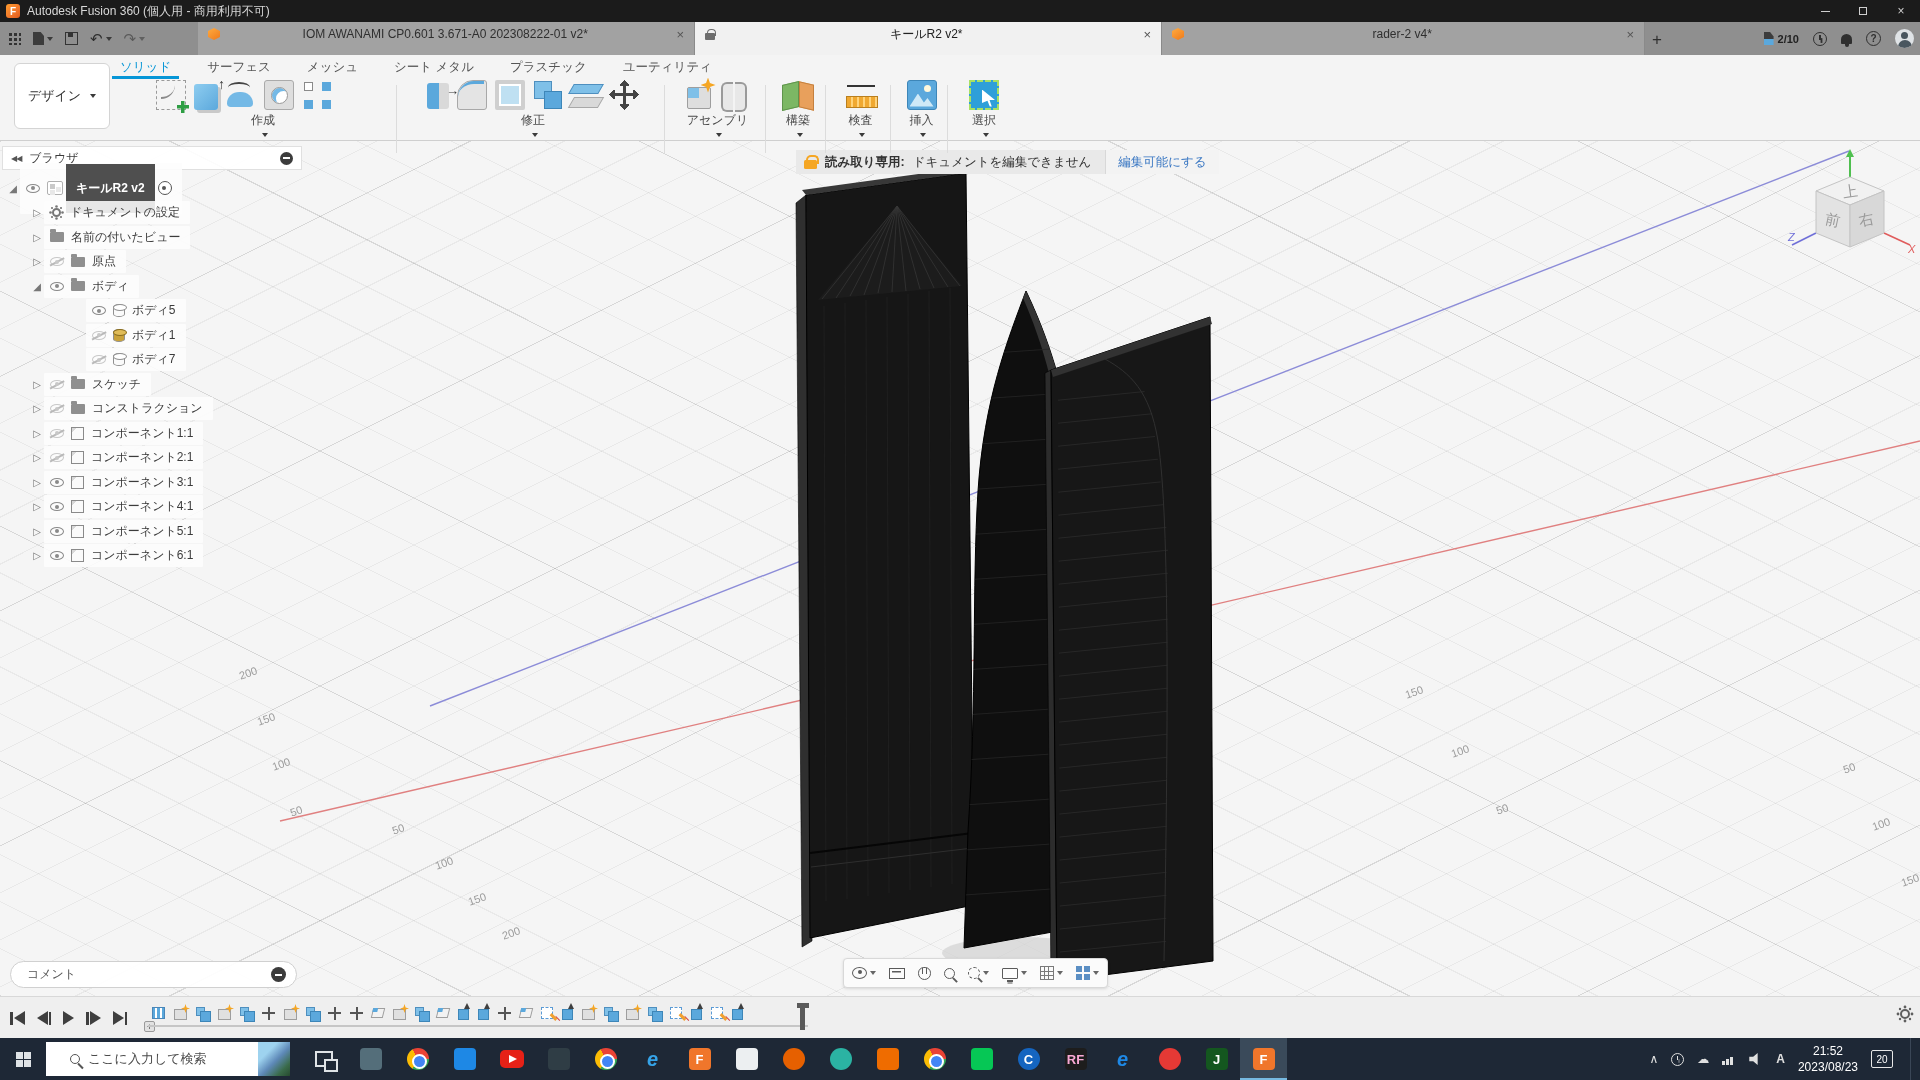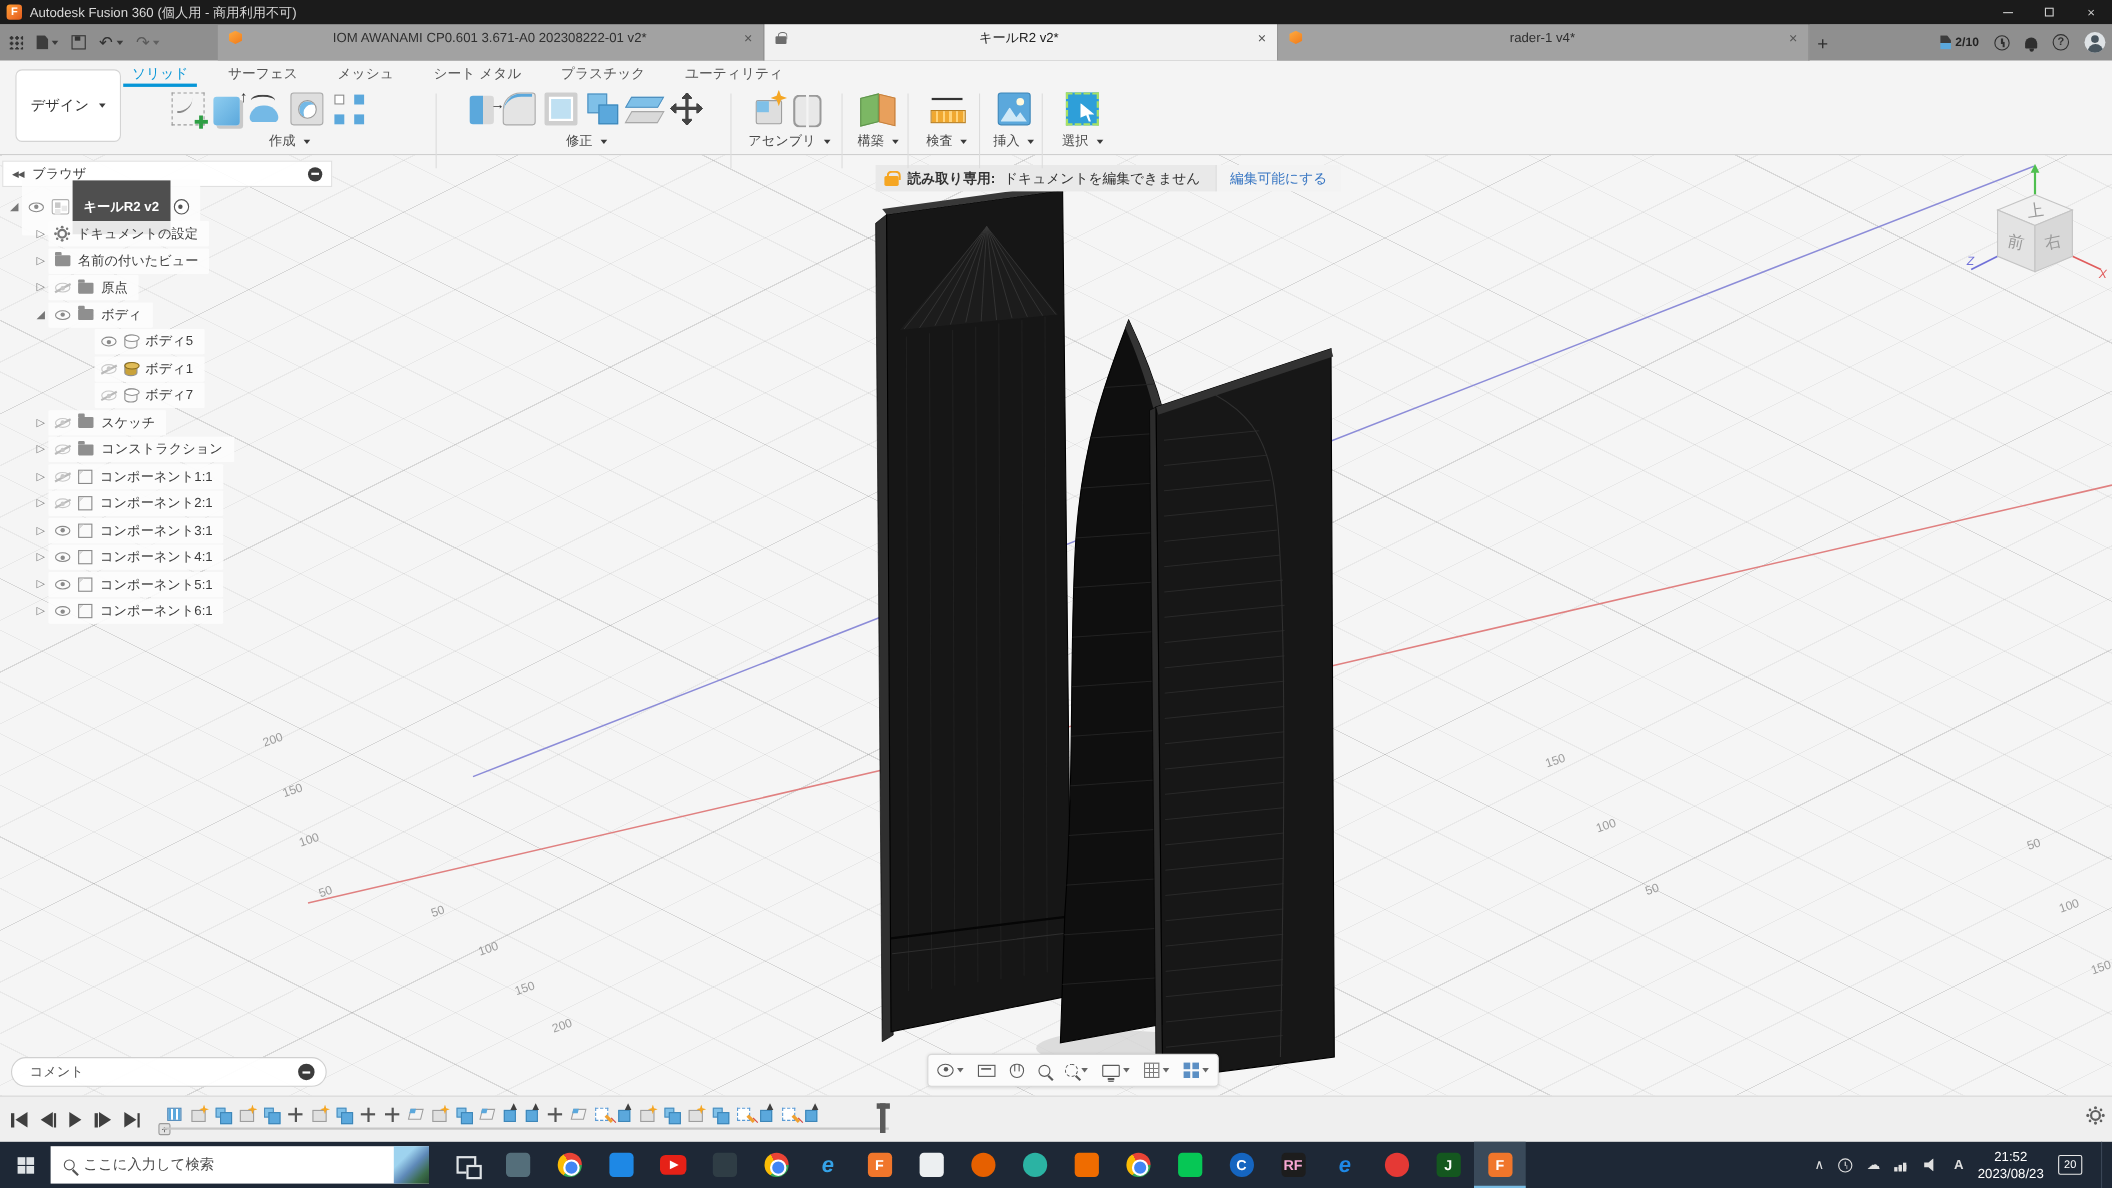--- a/index.html
+++ b/index.html
@@ -48,21 +48,21 @@
   
   .ribbon { position:absolute; left:0; top:55px; width:1920px; height:86px; background:#f4f4f4; border-bottom:1px solid #cfcfcf; z-index:48;}
   .workspace { position:absolute; left:14px; top:8px; width:96px; height:66px; background:#fff; border:1px solid #d4d4d4; border-radius:6px; display:flex; align-items:center; justify-content:center; gap:6px; font-size:13px; color:#333;}
   .rtabs { position:absolute; left:116px; top:2px; height:20px; display:flex; gap:28px;}
   .rtab { font-size:12.5px; color:#555; padding:2px 4px 3px; position:relative; white-space:nowrap;}
   .rtab.active { color:#0696d7; }
   .rtab.active::after { content:""; position:absolute; left:-4px; right:-4px; bottom:-2px; height:3px; background:#0696d7;}
   .rgroups { position:absolute; left:0; top:22px; height:62px; width:1920px;}
   .rgroup { position:absolute; top:0; height:62px; display:flex; flex-direction:column; align-items:center;}
   .ricons { flex:1; display:flex; align-items:center; justify-content:center; gap:8px;}
-  .glabel { font-size:12px; color:#4a4a4a; display:flex; align-items:center; gap:4px; padding-bottom:2px;}
+  .glabel { font-size:12px; color:#4a4a4a; display:flex; align-items:center; gap:4px; padding-bottom:2px;flex-direction:column;}
   .rdiv { position:absolute; top:8px; height:68px; width:1px; background:#dcdcdc;}
   .ri { width:30px; height:30px; position:relative; display:inline-block;}
   .ri-create-sketch { border:1.5px dashed #9a9a9a; }
   .ri-create-sketch::before { content:""; position:absolute; left:4px; top:4px; width:14px; height:12px; border-bottom:2px solid #8a8a8a; border-radius:0 0 100% 0;}
   .ri-create-sketch::after { content:""; position:absolute; right:-4px; bottom:-4px; width:12px; height:12px; background:linear-gradient(#2e9e44,#2e9e44) center/12px 3.5px no-repeat, linear-gradient(#2e9e44,#2e9e44) center/3.5px 12px no-repeat;}
   .ri-extrude { background:linear-gradient(135deg,#8ecdf0,#5ba8dc); border-radius:3px; width:24px; height:26px; margin-top:4px; box-shadow:3px 3px 0 #c9c9c9;}
   .ri-extrude::after { content:"↑"; position:absolute; right:-7px; top:-8px; font-size:14px; color:#333;}
   .ri-revolve { }
   .ri-revolve::before { content:""; position:absolute; left:1px; top:12px; width:26px; height:15px; background:#74b9e6; border-radius:50% 50% 4px 4px / 80% 80% 4px 4px;}
   .ri-revolve::after { content:""; position:absolute; left:2px; top:2px; width:22px; height:9px; border-top:2px solid #444; border-radius:50%;}
@@ -205,21 +205,21 @@
   .tl-playhead { position:absolute; left:800px; top:6px; width:5px; height:27px; background:#5a5a5a;}
   .tl-playhead::before { content:""; position:absolute; left:-3.5px; top:0; width:12px; height:5px; background:#5a5a5a;}
   .tl-gear { position:absolute; right:10px; top:12px; width:10px; height:10px; border:2.6px solid #606060; border-radius:50%;
     box-shadow:0 -7px 0 -3.6px #606060, 0 7px 0 -3.6px #606060, -7px 0 0 -3.6px #606060, 7px 0 0 -3.6px #606060, -5px -5px 0 -3.8px #606060, 5px 5px 0 -3.8px #606060, -5px 5px 0 -3.8px #606060, 5px -5px 0 -3.8px #606060;}
 
   
   .taskbar { position:absolute; left:0; top:1038px; width:1920px; height:42px; background:#1e2836; display:flex; align-items:center; z-index:60;}
   .tstart { width:46px; height:42px; display:flex; align-items:center; justify-content:center;}
   .winlogo { width:15px; height:15px; position:relative;}
   .winlogo::before { content:""; position:absolute; left:0; top:0; width:7px; height:7px; background:#dfe3e6; box-shadow:8px 0 0 #dfe3e6, 0 8px 0 #dfe3e6, 8px 8px 0 #dfe3e6;}
-  .tsearch { width:344px; height:34px; background:#ffffff; display:flex; align-items:center; gap:8px; padding:0 0 0 12px; font-size:13px; color:#4a4a4a; position:relative;}
+  .tsearch { width:244px; height:34px; background:#ffffff; display:flex; align-items:center; gap:8px; padding:0 0 0 24px; font-size:13px; color:#4a4a4a; position:relative;}
   .searchi { width:10px; height:10px; border:1.8px solid #555; border-radius:50%; position:relative; flex:none;}
   .searchi::after { content:""; position:absolute; right:-5px; bottom:-4px; width:7px; height:2px; background:#555; transform:rotate(45deg);}
   .tsearch .ph { flex:1;}
   .search-img { width:32px; height:34px; background:linear-gradient(135deg,#9ed3ef 0 30%,#5e89b8 55%,#3a6b4a 80%,#26492f); flex:none;}
   .tb-apps { display:flex; align-items:center; height:42px; margin-left:10px;}
   .tbicon { width:47px; height:42px; display:flex; align-items:center; justify-content:center; position:relative;}
   .tbicon.active { background:#3a4a5a; box-shadow:inset 0 -2px 0 #76b9e0;}
   .tbshape { width:22px; height:22px; display:flex; align-items:center; justify-content:center; font-size:13px; font-weight:bold;}
   .sh-square { border-radius:4px;}
   .sh-circle { border-radius:50%;}
@@ -285,21 +285,21 @@
         <span class="lbl">IOM AWANAMI CP0.601 3.671-A0 202308222-01 v2*</span>
         <span class="close">×</span>
       </div>
       <div class="dtab active" style="width: 467px;">
         <span class="locki"></span>
         <span class="lbl">キールR2 v2*</span>
         <span class="close">×</span>
       </div>
       <div class="dtab" style="width: 483px;">
         <span class="cubei"></span>
-        <span class="lbl">rader-1 v4*</span>
+        <span class="lbl">rader-2 v4*</span>
         <span class="close">×</span>
       </div>
       <div class="addtab">+</div>
     </div>
   <div class="tab-right">
     <span class="meter">
         <span class="mi"></span>
         <span>2/10</span>
       </span>
     <span class="clocki"></span>

